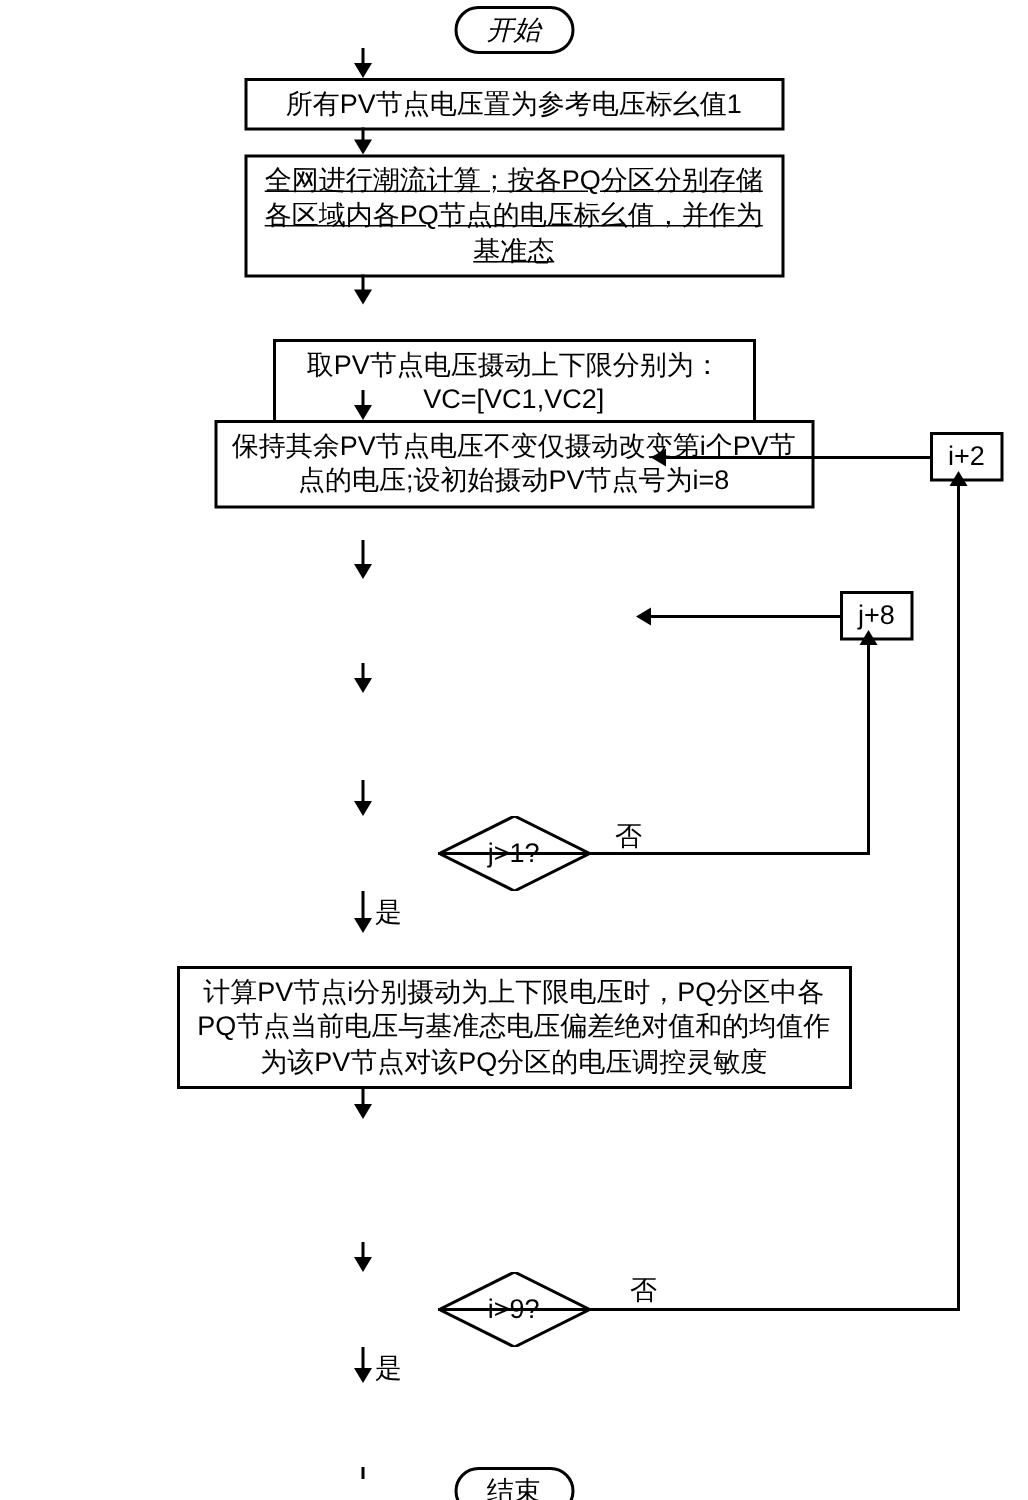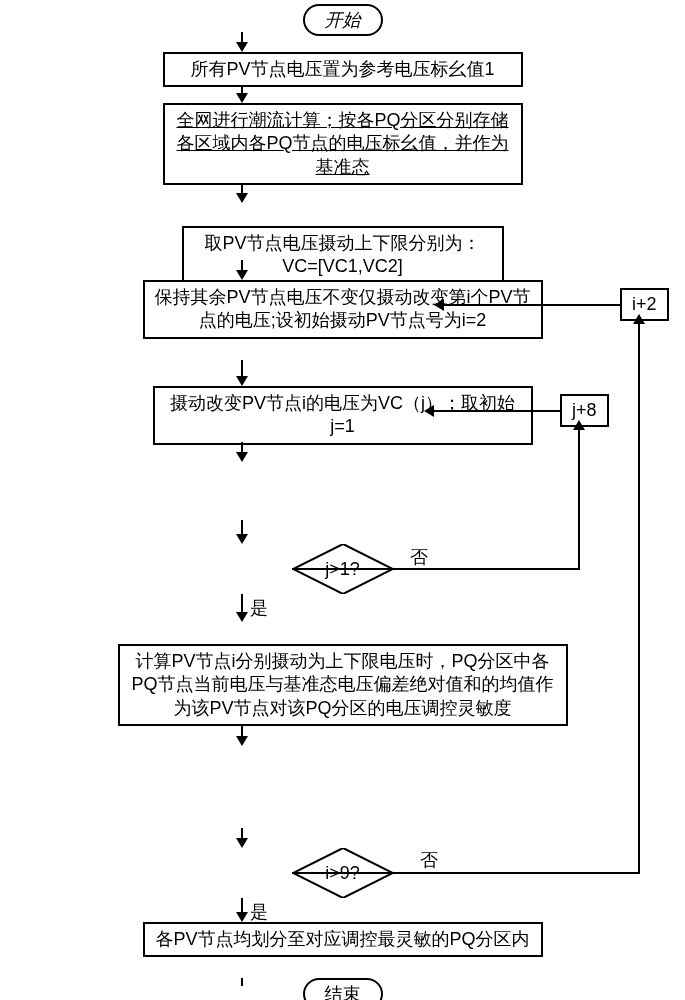--- a/index.html
+++ b/index.html
@@ -117,29 +117,26 @@
   <div class="arrow-head arrow-down" style="left:236px; top:193px;"></div>
 
   <div class="process main" style="top:203px; width:322px;margin-top:23px;">
     <span>取PV节点电压摄动上下限分别为：VC=[VC1,VC2]</span>
   </div>
 
   <div class="arrow-line" style="left:241px; top:260px; width:2px; height:12px;"></div>
   <div class="arrow-head arrow-down" style="left:236px; top:270px;"></div>
 
   <div class="process main" style="top:280px; width:400px;">
-    <span>保持其余PV节点电压不变仅摄动改变第i个PV节点的电压;设初始摄动PV节点号为i=2</span>
+    <span>保持其余PV节点电压不变仅摄动改变第i个PV节点的电压;设初始摄动PV节点号为i=8</span>
   </div>
 
   <div class="arrow-line" style="left:241px; top:360px; width:2px; height:18px;"></div>
   <div class="arrow-head arrow-down" style="left:236px; top:376px;"></div>
 
-  <div class="process main" style="top:386px; width:380px;">
-    <span>摄动改变PV节点i的电压为VC（j）；取初始j=1</span>
-  </div>
 
   <div class="arrow-line" style="left:241px; top:442px; width:2px; height:12px;"></div>
   <div class="arrow-head arrow-down" style="left:236px; top:452px;"></div>
 
 
   <div class="arrow-line" style="left:241px; top:520px; width:2px; height:16px;"></div>
   <div class="arrow-head arrow-down" style="left:236px; top:534px;"></div>
 
   <div class="decision" style="top:544px;">
     <svg width="100" height="50" viewBox="0 0 100 50">
@@ -173,23 +170,20 @@
     <span class="dtext">i&gt;9?</span>
   </div>
 
   <div class="label" style="left:250px; top:900px;">是</div>
 
   <div class="label" style="left:420px; top:848px;">否</div>
 
   <div class="arrow-line" style="left:241px; top:898px; width:2px; height:16px;"></div>
   <div class="arrow-head arrow-down" style="left:236px; top:912px;"></div>
 
-  <div class="process main" style="top:922px; width:400px;">
-    <span>各PV节点均划分至对应调控最灵敏的PQ分区内</span>
-  </div>
 
   <div class="arrow-line" style="left:241px; top:978px; width:2px; height:8px;"></div>
 
   <div class="terminator" style="top:978px;">
     <span>结束</span>
   </div>
 
   <div class="small-box" style="top:394px; left:560px;">
     <span>j+8</span>
   </div>

